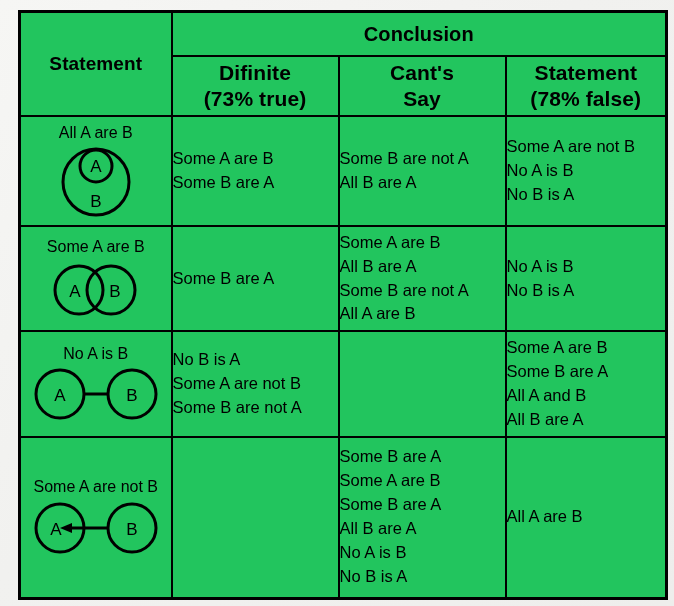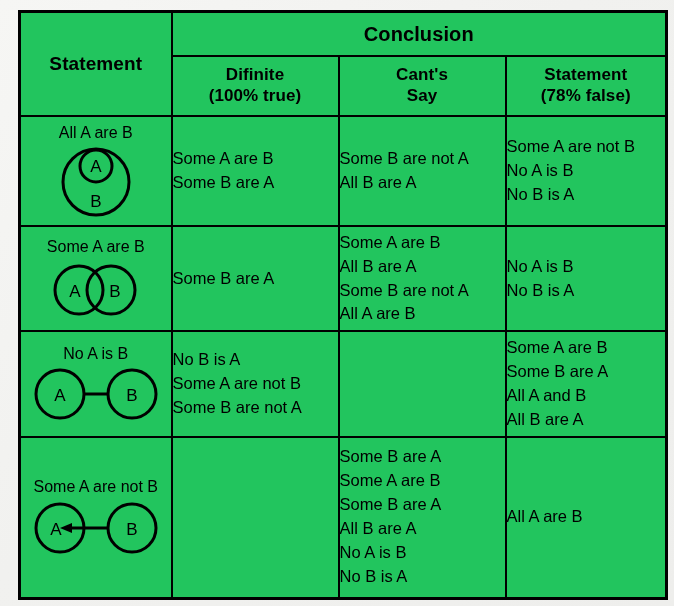--- a/index.html
+++ b/index.html
@@ -49,21 +49,21 @@
     text-align: center;
     font-weight: bold;
     font-size: 19px;
     color: #000;
     letter-spacing: .1px;
   }
   .hdr-statement { font-size: 19px; }
   .hdr-conclusion { font-size: 20px; height: 42px; }
   .hdr-sub {
     height: 58px;
-    font-size: 17px;
+    font-size: 21px;
     line-height: 1.22;
     font-weight: bold;
   }
   .hdr-sub .l2 { display: block; }
 
   
   .stmt-cell {
     text-align: center;
     padding: 7px 2px 9px 2px;
   }
@@ -119,21 +119,21 @@
         <col class="c-incorrect">
     </colgroup>
     <thead>
       <tr>
         <th class="hdr hdr-statement" rowspan="2">Statement</th>
         <th class="hdr hdr-conclusion" colspan="3">Conclusion</th>
       </tr>
       <tr>
         <th class="hdr hdr-sub">
           <span>Difinite</span>
-          <span class="l2">(100% true)</span>
+          <span class="l2">(73% true)</span>
         </th>
         <th class="hdr hdr-sub">
           <span>Cant's</span>
           <span class="l2">Say</span>
         </th>
         <th class="hdr hdr-sub">
           <span>Statement</span>
           <span class="l2">(78% false)</span>
         </th>
       </tr>

